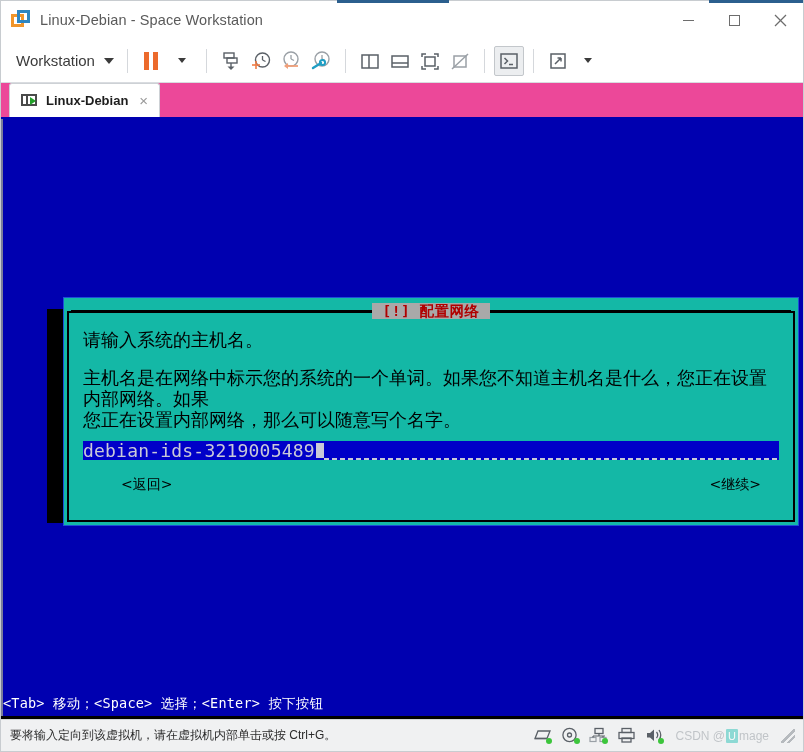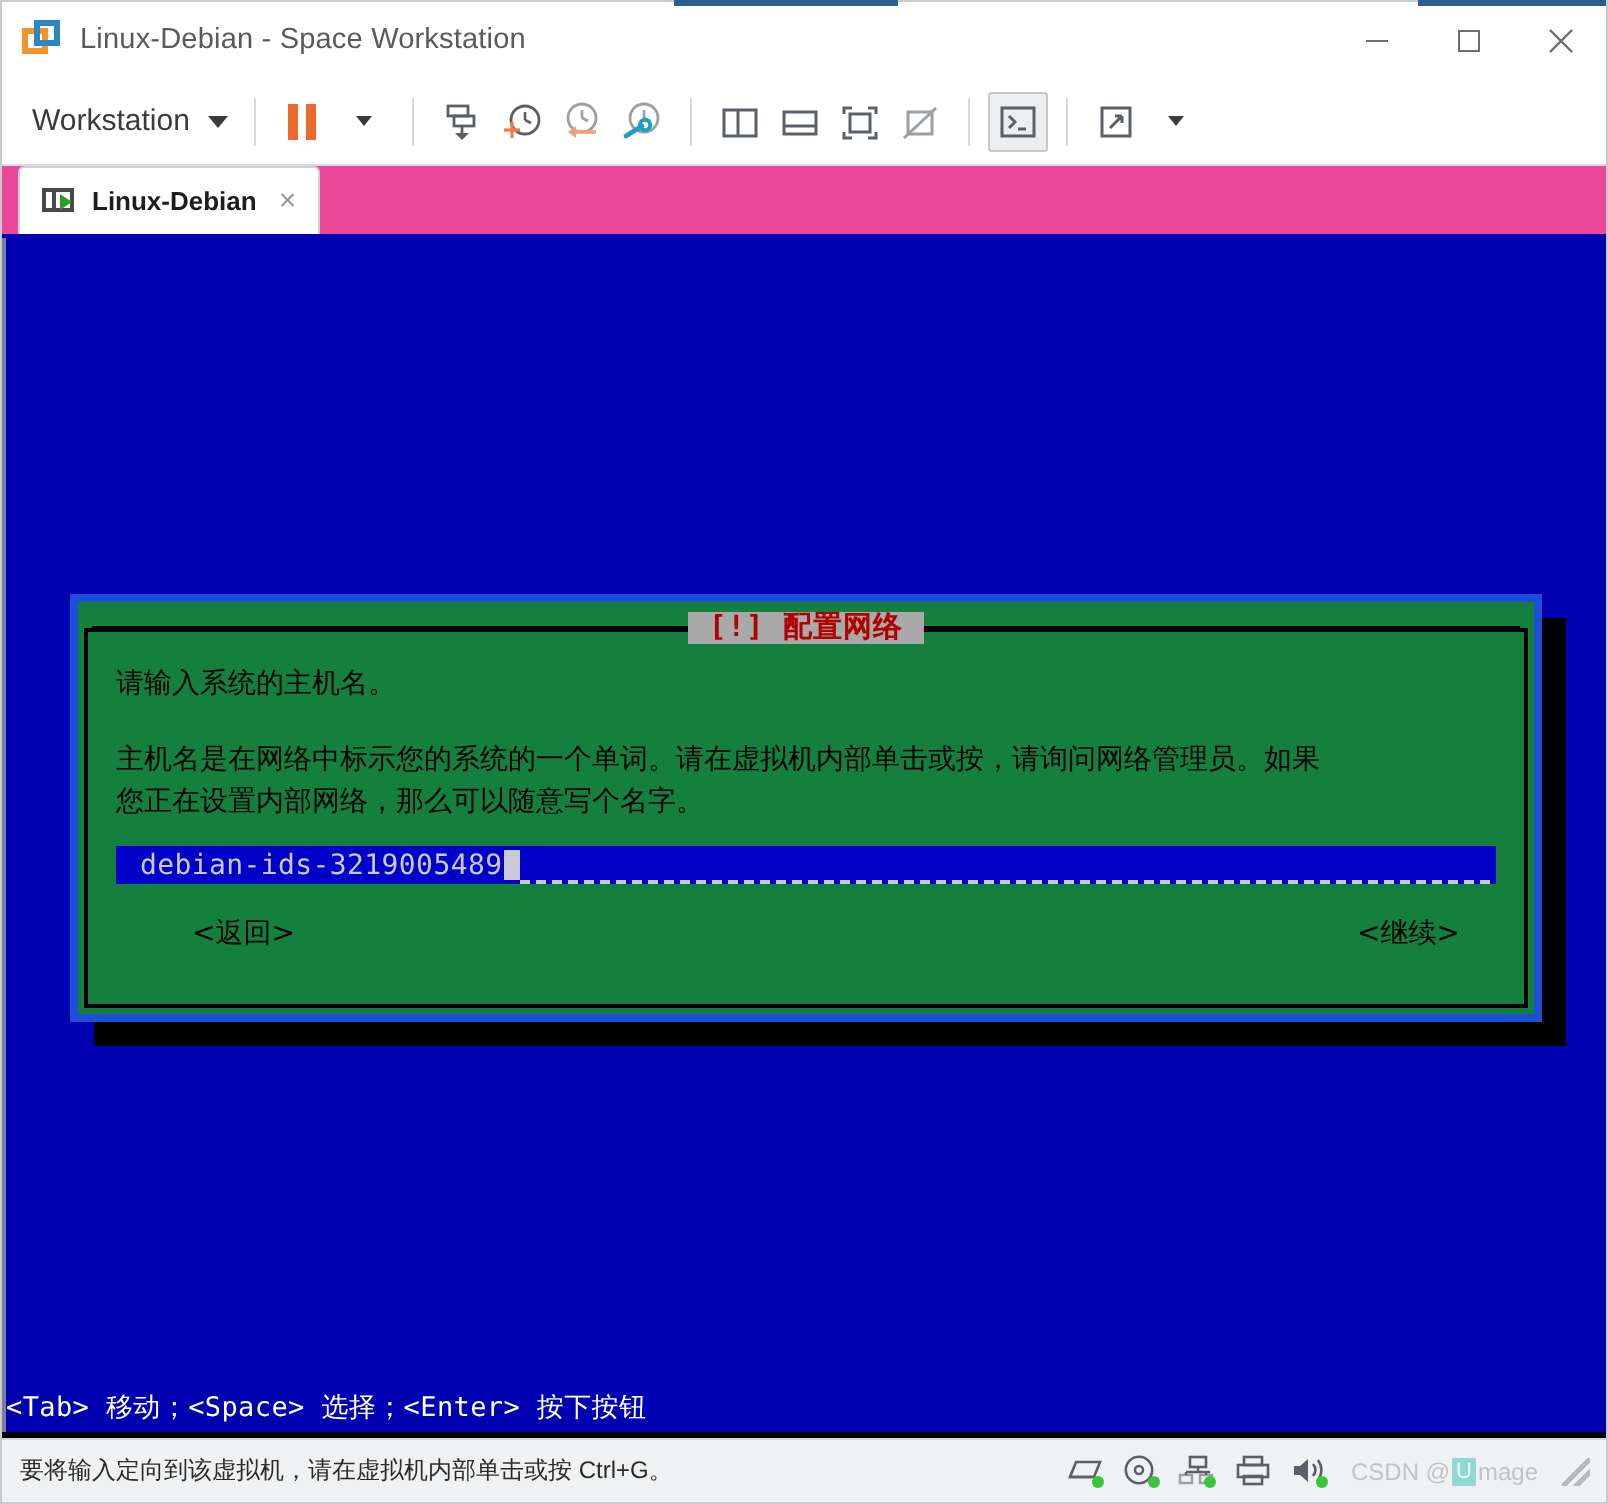--- a/index.html
+++ b/index.html
@@ -143,23 +143,24 @@
 
   
   .dlg-wrap { position: absolute; left: 34px; top: 178px; width: 736px; }
   .dlg-shadow {
     position: absolute; left: 12px; top: 12px; width: 736px; height: 214px;
     background: #000000;
   }
   .dlg {
     position: relative;
     width: 736px;
-    background: #15803d;
-    border: 4px solid #1d4ed8;
+    background: #14b8a6;
+    border: 1px solid #1d4ed8;
     padding: 3px;
+    margin-left: 28px;
   }
   .dlg-title-row {
     position: relative; height: 20px;
     display: flex; align-items: center;
   }
   .dlg-title-line {
     position: absolute; left: 4px; right: 4px; top: 9px; height: 2px;
     background: #000000;
   }
   .dlg-title {
@@ -170,35 +171,35 @@
     font-family: "DejaVu Sans Mono", "Liberation Mono", monospace;
     z-index: 2; line-height: 16px;
   }
   .dlg-inner {
     border: 2px solid #000000; border-top: none;
     border-top: 2px solid #000000;
     margin-top: -10px; padding: 16px 14px 10px 14px;
     position: relative;
   }
   .dlg-text {
-    color: #000000; font-size: 14px; line-height: 21px;
+    color: #000000; font-size: 18px; line-height: 21px;
     font-family: "DejaVu Sans", "Liberation Sans", sans-serif;
   }
   .dlg-text.gap { margin-top: 17px; }
   .field-label { margin-top: 18px; }
   .input-row {
     margin-top: 11px; height: 19px;
     background: #0000c8;
     display: flex; align-items: center;
     position: relative; overflow: hidden;
   }
   .input-val {
-    color: #c9c9d8; font-size: 14px; letter-spacing: .2px;
+    color: #c9c9d8; font-size: 18px; letter-spacing: .2px;
     font-family: "DejaVu Sans Mono", "Liberation Mono", monospace;
-    white-space: pre; padding-left: 12px; text-align: center;
+    white-space: pre; padding-left: 0; text-align: center;
   }
   .input-cursor {
     width: 8px; height: 15px; background: #c9c9d8; margin-left: 1px;
   }
   .input-fill {
     flex: 1 1 auto; height: 100%;
     background:
       repeating-linear-gradient(to right,
         #c9c9d8 0 5px, transparent 5px 8px) bottom left / 100% 2px no-repeat,
       #0000c8;
@@ -417,21 +418,21 @@
       <div class="dlg-shadow"></div>
 
       <div class="dlg">
         <div class="dlg-title-row">
           <div class="dlg-title-line"></div>
           <div class="dlg-title">[!] 配置网络</div>
         </div>
 
         <div class="dlg-inner">
           <div class="dlg-text">请输入系统的主机名。</div>
-          <div class="dlg-text gap">主机名是在网络中标示您的系统的一个单词。请在虚拟机内部单击或按，请询问网络管理员。如果</div>
+          <div class="dlg-text gap">主机名是在网络中标示您的系统的一个单词。如果您不知道主机名是什么，您正在设置内部网络。如果</div>
           <div class="dlg-text">您正在设置内部网络，那么可以随意写个名字。</div>
 
 
           <div class="input-row">
             <span class="input-val">debian-ids-3219005489</span>
             <span class="input-cursor"></span>
             <span class="input-fill"></span>
           </div>
 
           <div class="btn-row">

